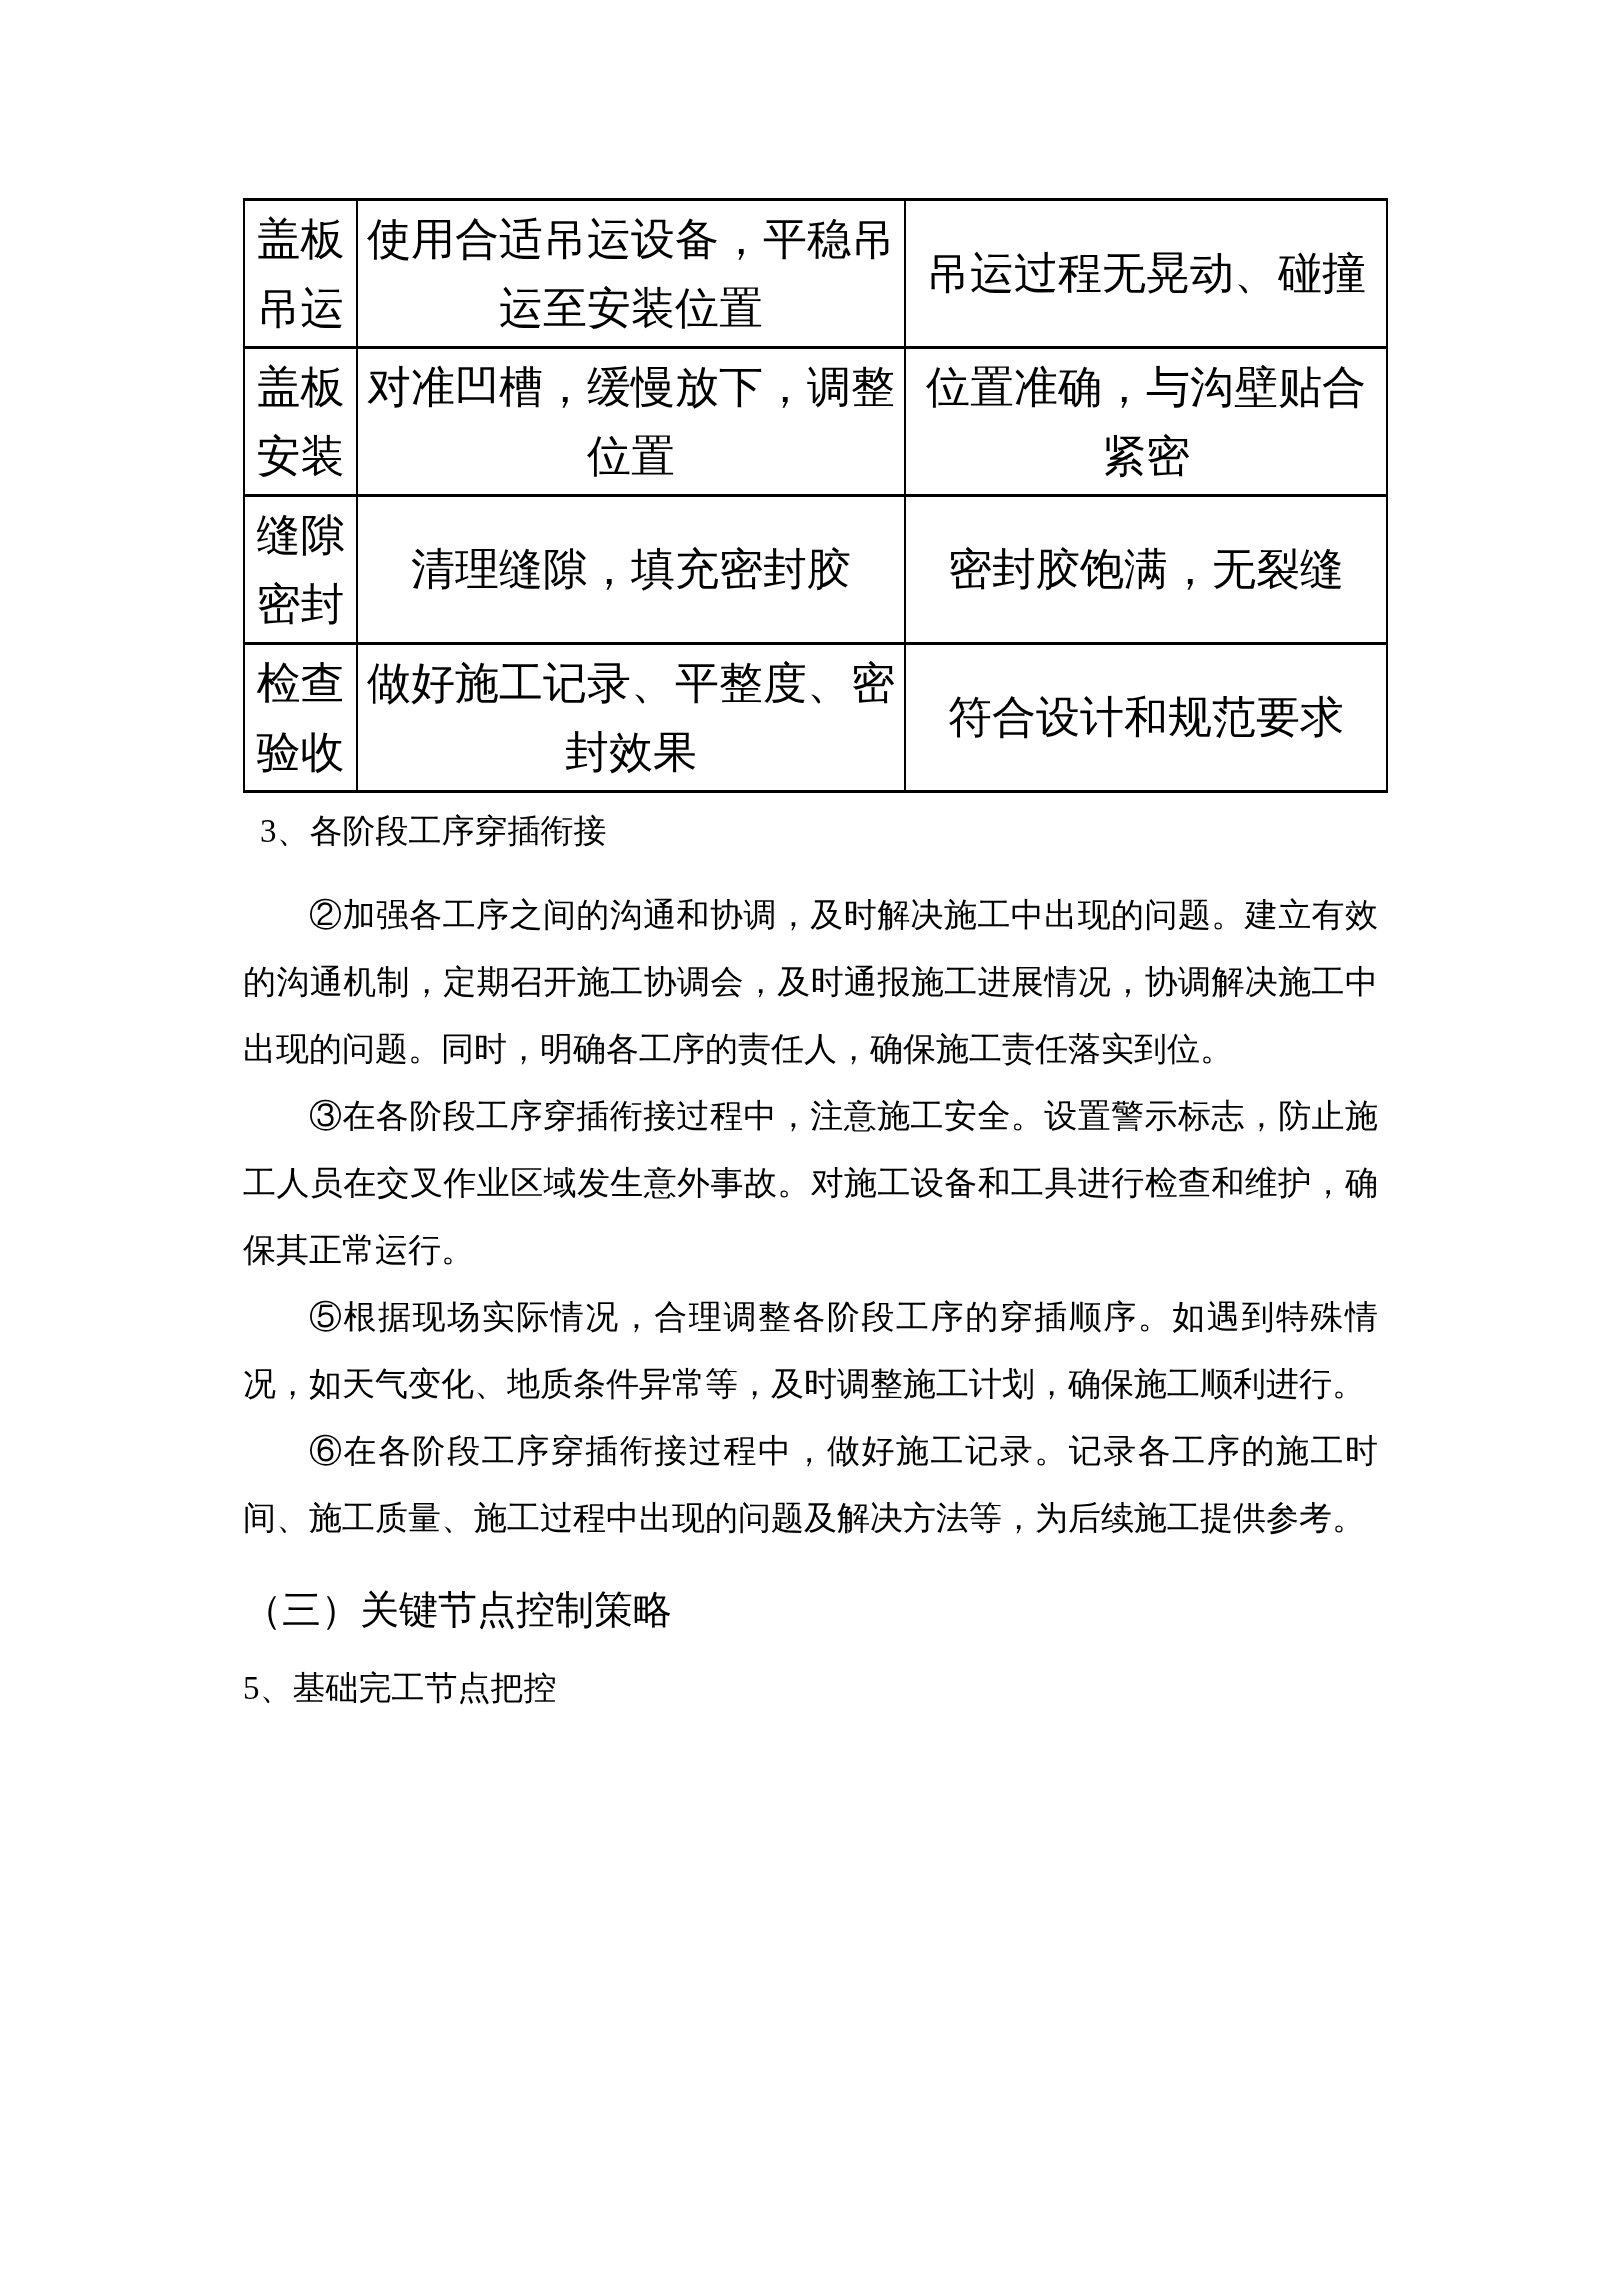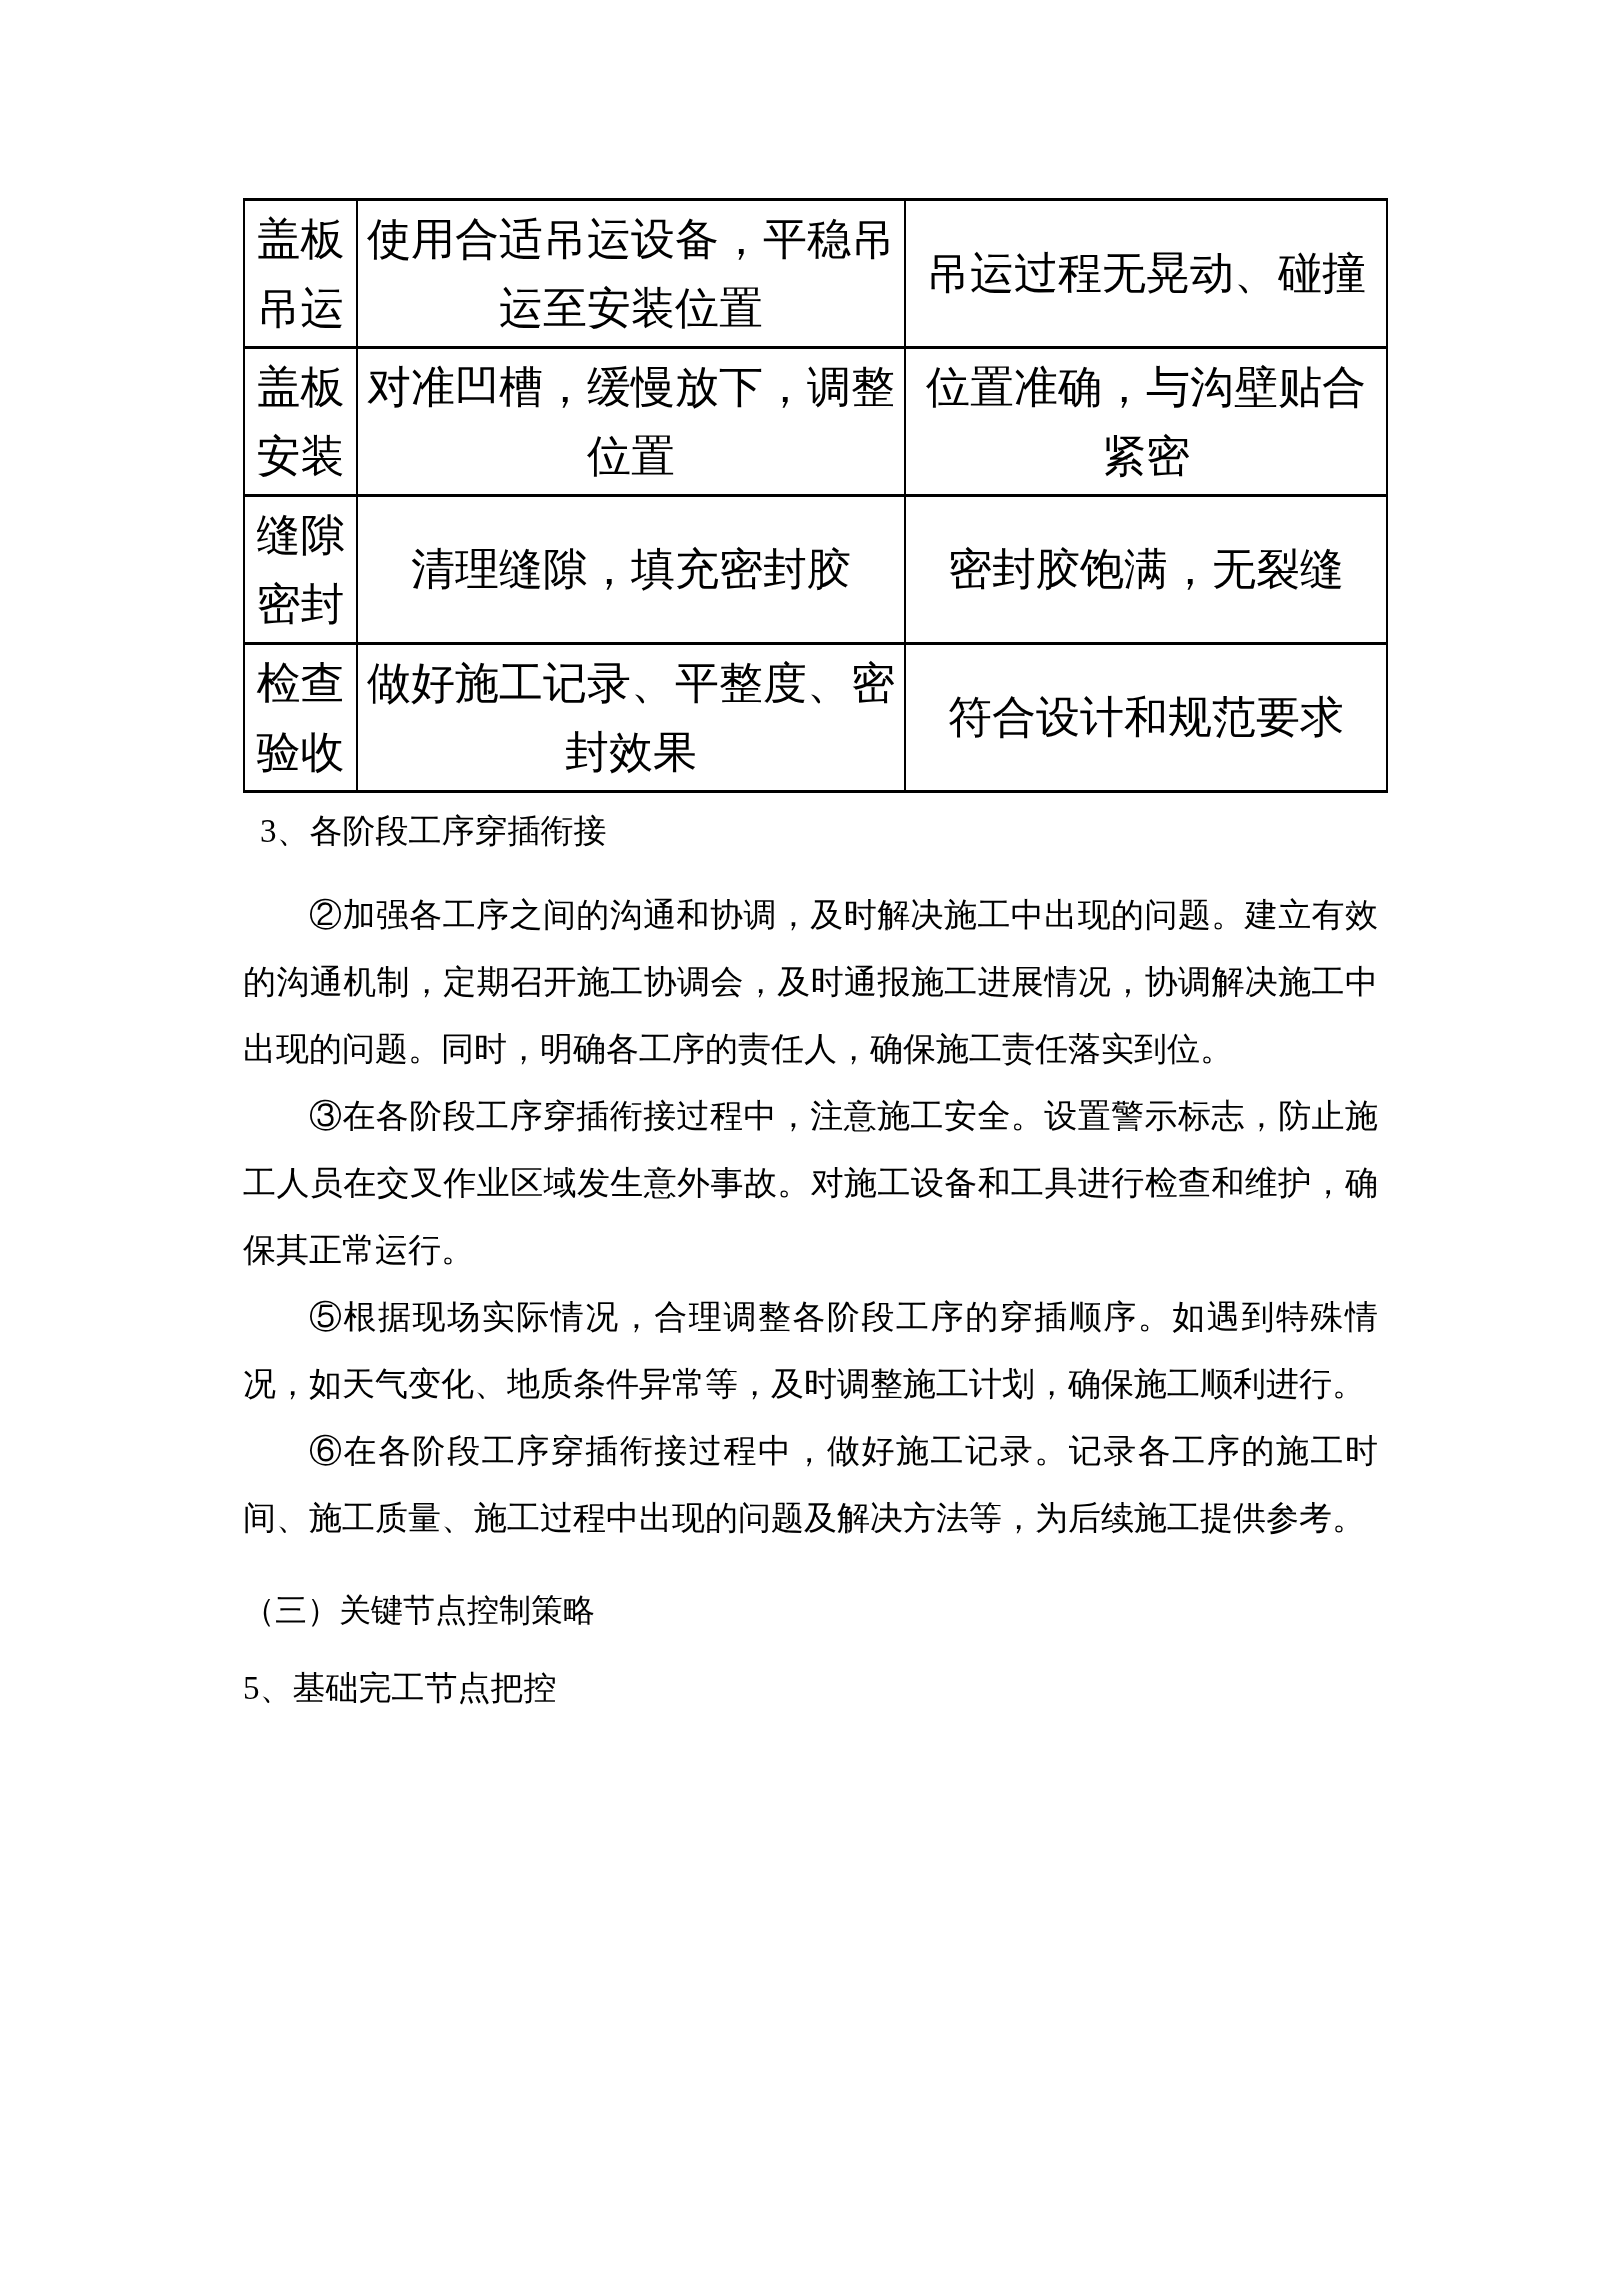--- a/index.html
+++ b/index.html
@@ -54,21 +54,21 @@
     text-indent: 0;
   }
   .para {
     margin: 0;
     text-indent: 2em;
     text-align: justify;
     text-justify: inter-ideograph;
   }
   .section-heading {
     margin: 18.3px 0 0 0;
-    font-size: 32px;
+    font-size: 39px;
     line-height: 80px;
     font-weight: 400;
     text-align: left;
   }
   .sub-heading {
     margin: 5.2px 0 0 0;
     text-align: left;
   }
 </style>
 </head>

